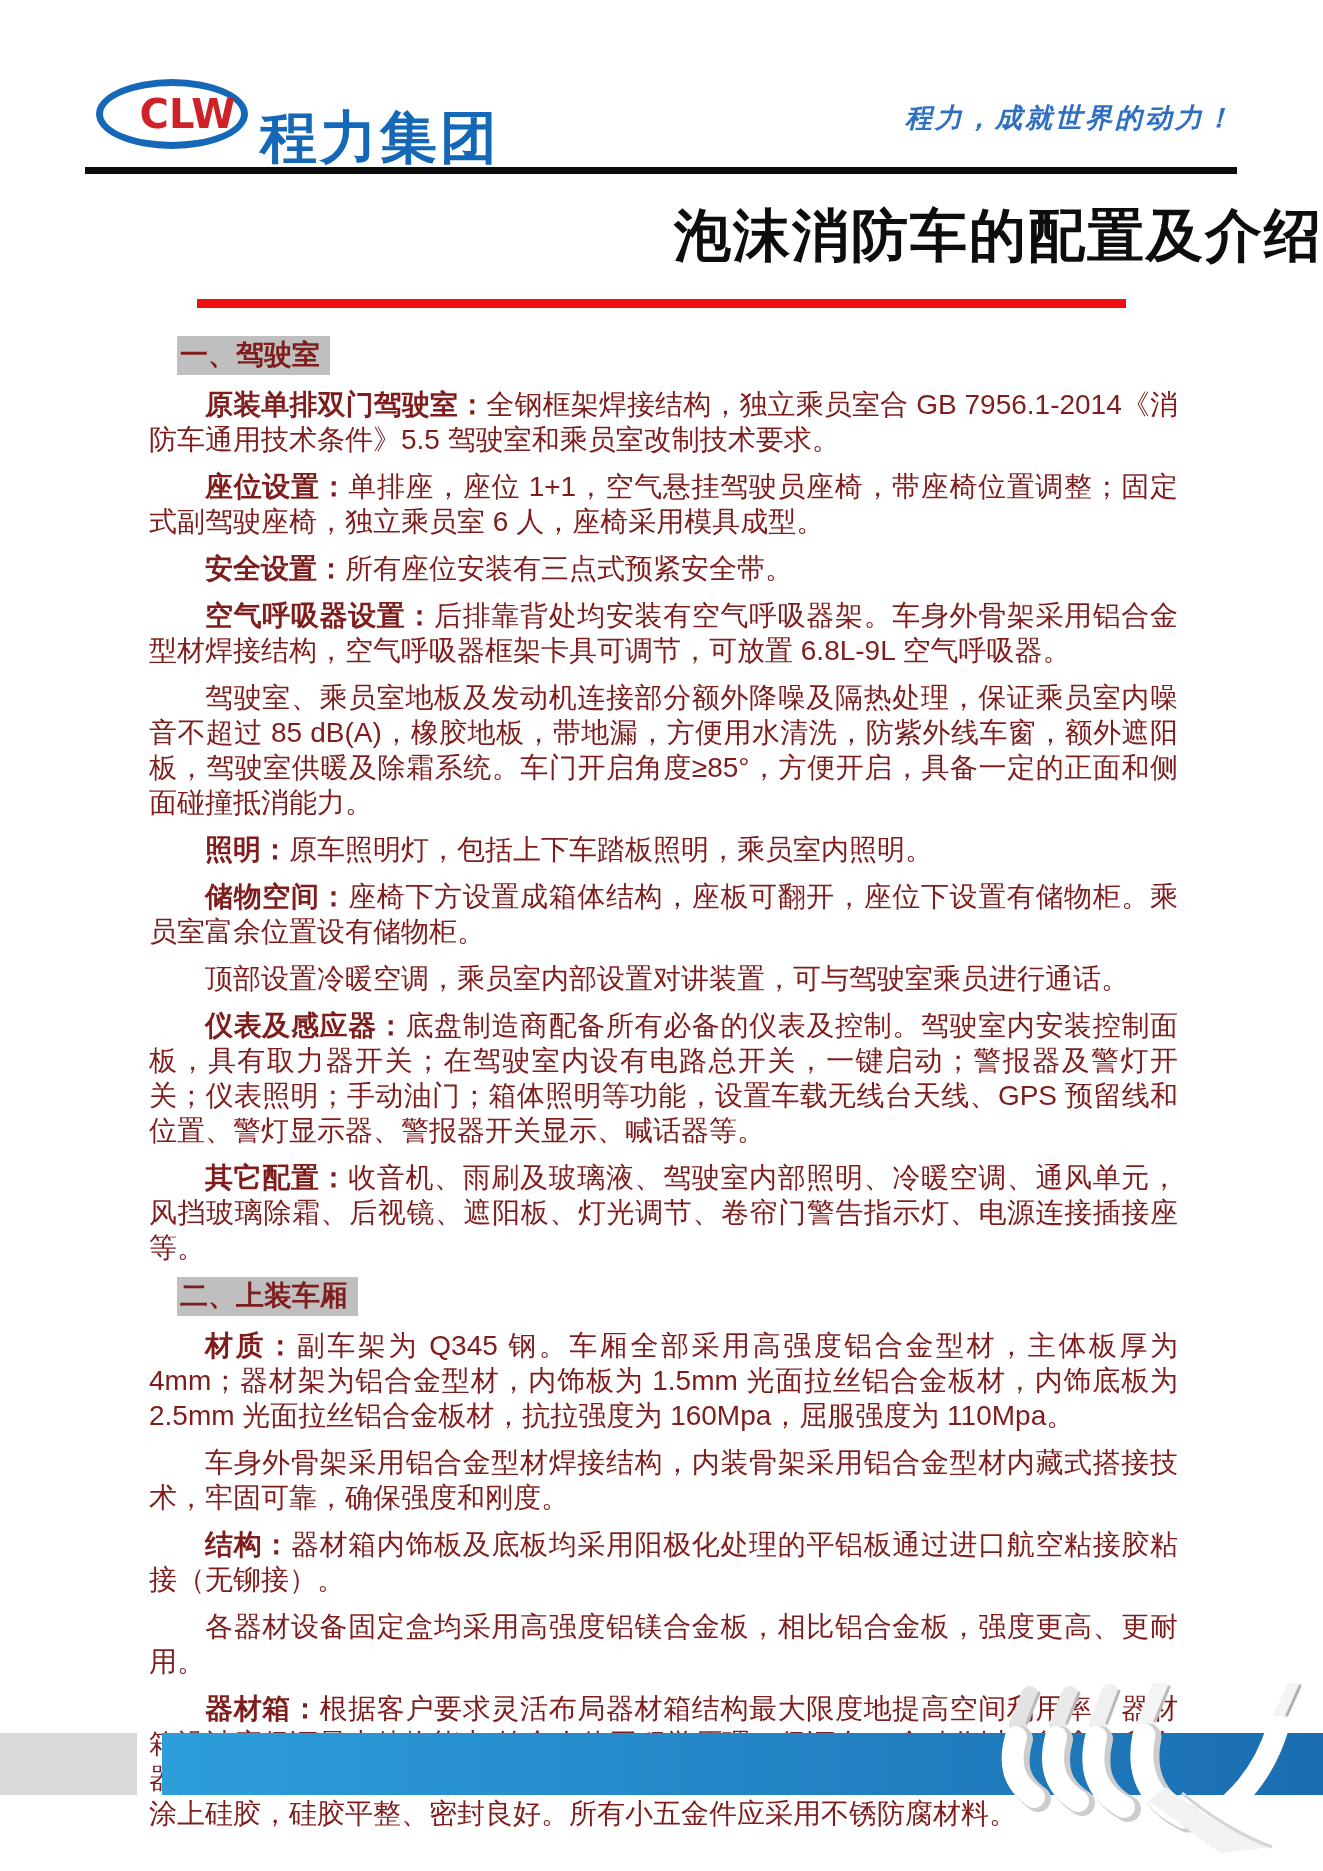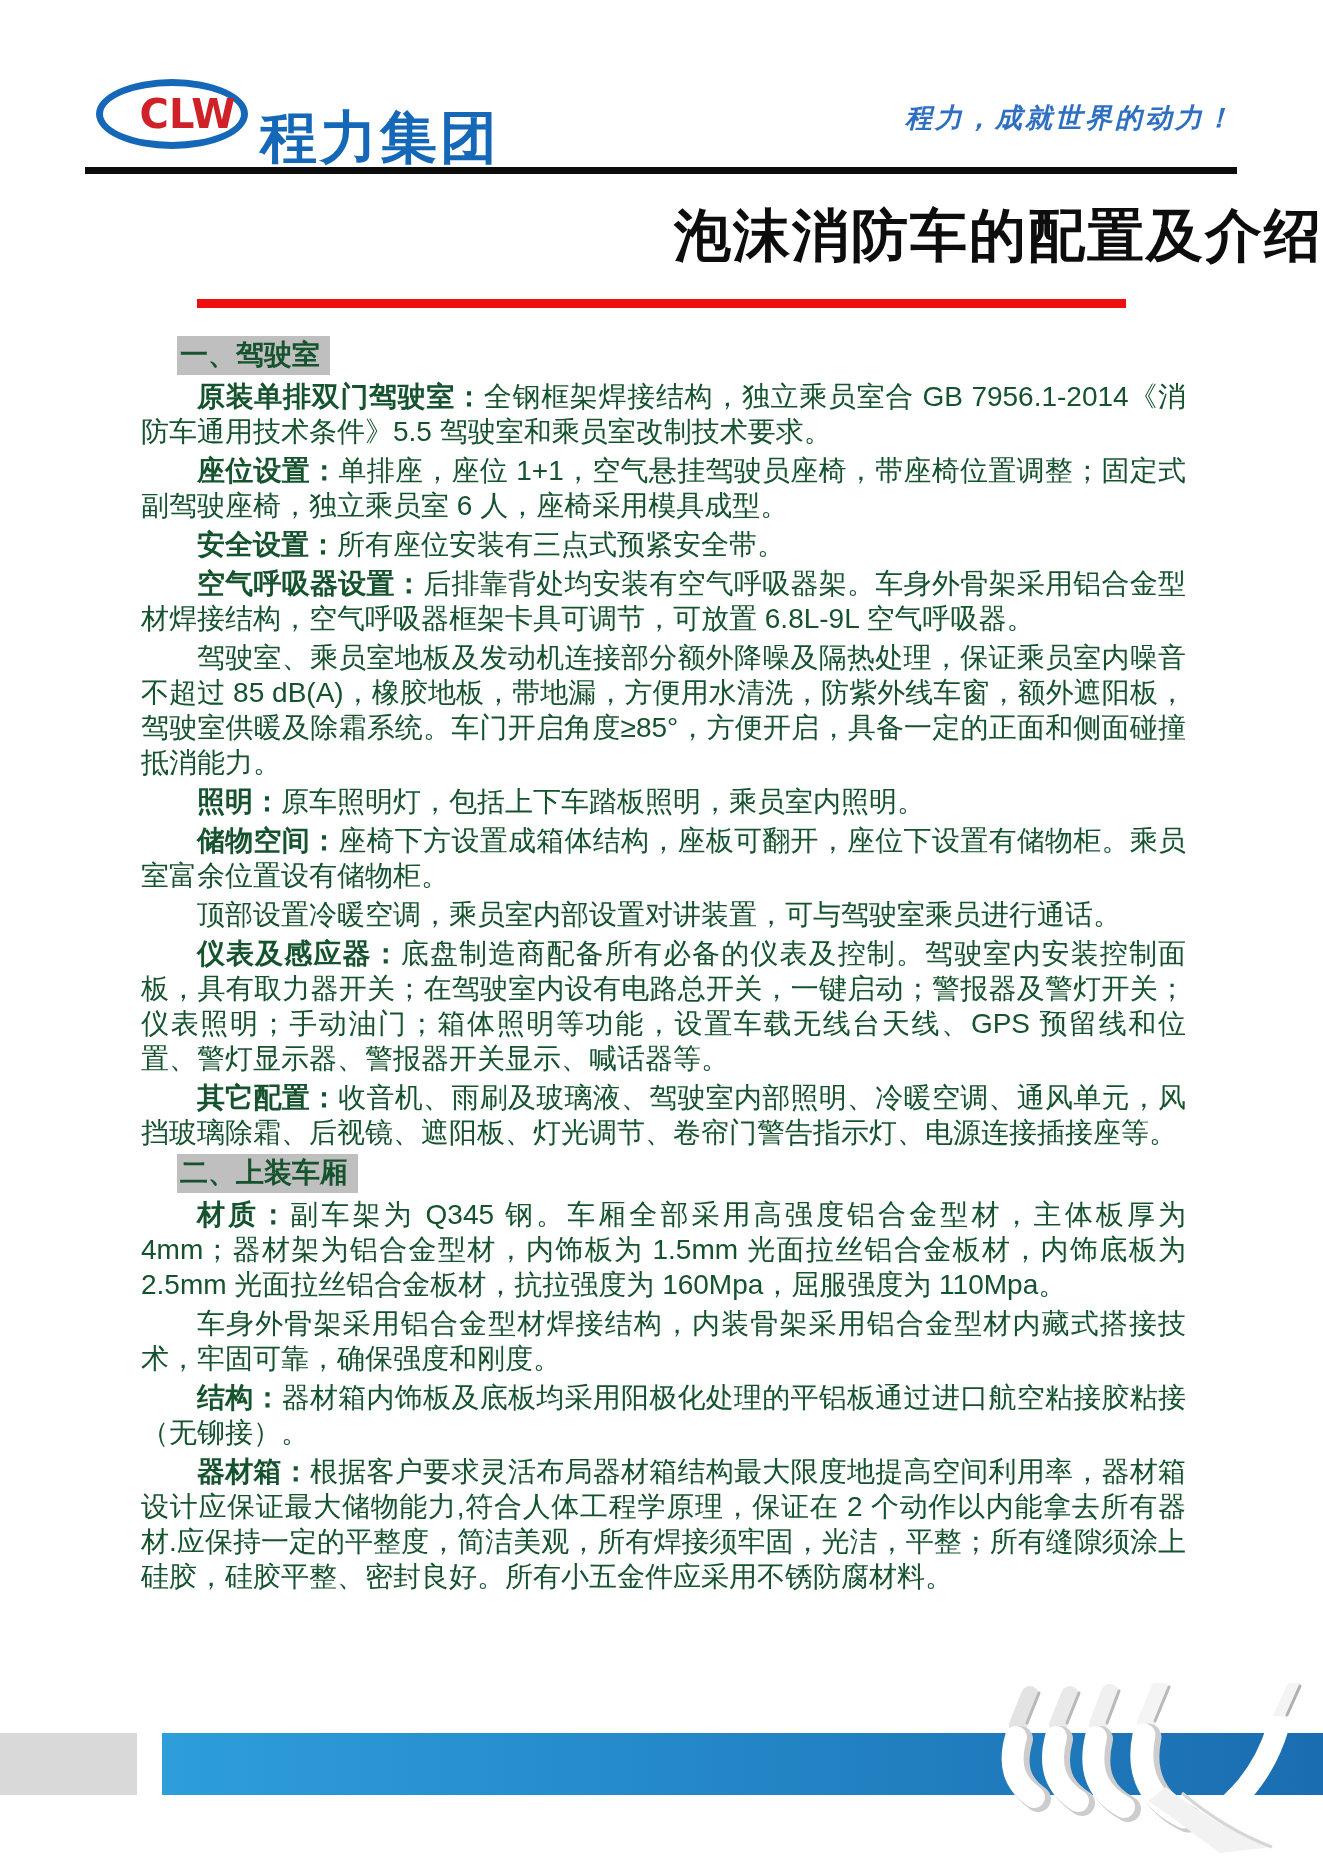--- a/index.html
+++ b/index.html
@@ -34,23 +34,23 @@
   
   .page-title {
     position:absolute; left:0; top:198px; width:1323px; text-align:right;
     font-size:57px; font-weight:bold; letter-spacing:2px; color:#0d0d0d; margin:0;
   }
   .title-rule { position:absolute; left:197px; top:299px; width:929px; height:9px; background:var(--rule-red); }
 
   
   .content {
     position:absolute; left:137px; top:336px; width:1053px;
-    font-size:28px; line-height:35px; text-align:justify; color:#14532d;
+    font-size:28px; line-height:35px; text-align:justify; color:#7f1d1d;
   }
-  .content p { margin:4px; text-indent:2em; }
+  .content p { margin:12px; text-indent:2em; }
   .heading-line { padding-left:40px; }
   .heading-hl {
     display:inline-block; background:var(--highlight-gray);
     font-weight:bold; padding:1px 10px 3px 3px;
   }
   .plabel { font-weight:bold; }
 
   
   .footer-gray  { position:absolute; left:0;   top:1733px; width:137px;  height:62px; background:var(--footer-gray); }
   .footer-bar   {
@@ -91,20 +91,21 @@
     <p><strong class="plabel"></strong><span>顶部设置冷暖空调，乘员室内部设置对讲装置，可与驾驶室乘员进行通话。</span></p>
     <p><strong class="plabel">仪表及感应器：</strong><span>底盘制造商配备所有必备的仪表及控制。驾驶室内安装控制面板，具有取力器开关；在驾驶室内设有电路总开关，一键启动；警报器及警灯开关；仪表照明；手动油门；箱体照明等功能，设置车载无线台天线、GPS 预留线和位置、警灯显示器、警报器开关显示、喊话器等。</span></p>
     <p><strong class="plabel">其它配置：</strong><span>收音机、雨刷及玻璃液、驾驶室内部照明、冷暖空调、通风单元，风挡玻璃除霜、后视镜、遮阳板、灯光调节、卷帘门警告指示灯、电源连接插接座等。</span></p>
 
     <div class="heading-line">
       <span class="heading-hl">二、上装车厢</span>
     </div>
     <p><strong class="plabel">材质：</strong><span>副车架为 Q345 钢。车厢全部采用高强度铝合金型材，主体板厚为 4mm；器材架为铝合金型材，内饰板为 1.5mm 光面拉丝铝合金板材，内饰底板为 2.5mm 光面拉丝铝合金板材，抗拉强度为 160Mpa，屈服强度为 110Mpa。</span></p>
     <p><strong class="plabel"></strong><span>车身外骨架采用铝合金型材焊接结构，内装骨架采用铝合金型材内藏式搭接技术，牢固可靠，确保强度和刚度。</span></p>
     <p><strong class="plabel">结构：</strong><span>器材箱内饰板及底板均采用阳极化处理的平铝板通过进口航空粘接胶粘接（无铆接）。</span></p>
+    <p><strong class="plabel"></strong><span>各器材设备固定盒均采用高强度铝镁合金板，相比铝合金板，强度更高、更耐用。</span></p>
     <p><strong class="plabel">器材箱：</strong><span>根据客户要求灵活布局器材箱结构最大限度地提高空间利用率，器材箱设计应保证最大储物能力,符合人体工程学原理，保证在 2 个动作以内能拿去所有器材.应保持一定的平整度，简洁美观，所有焊接须牢固，光洁，平整；所有缝隙须涂上硅胶，硅胶平整、密封良好。所有小五金件应采用不锈防腐材料。</span></p>
   </div>
 
   <div class="footer-gray"></div>
   <div class="footer-bar"></div>
   <svg class="footer-swoosh" viewBox="0 0 343 170" xmlns="http://www.w3.org/2000/svg" aria-hidden="true">
 
     <g stroke-linecap="round" fill="none">
       <path d="M38,42 L50,12" stroke="#e3e3e3" stroke-width="18"></path>
       <path d="M47,40 L59,10" stroke="#b9b9b9" stroke-width="3"></path>

